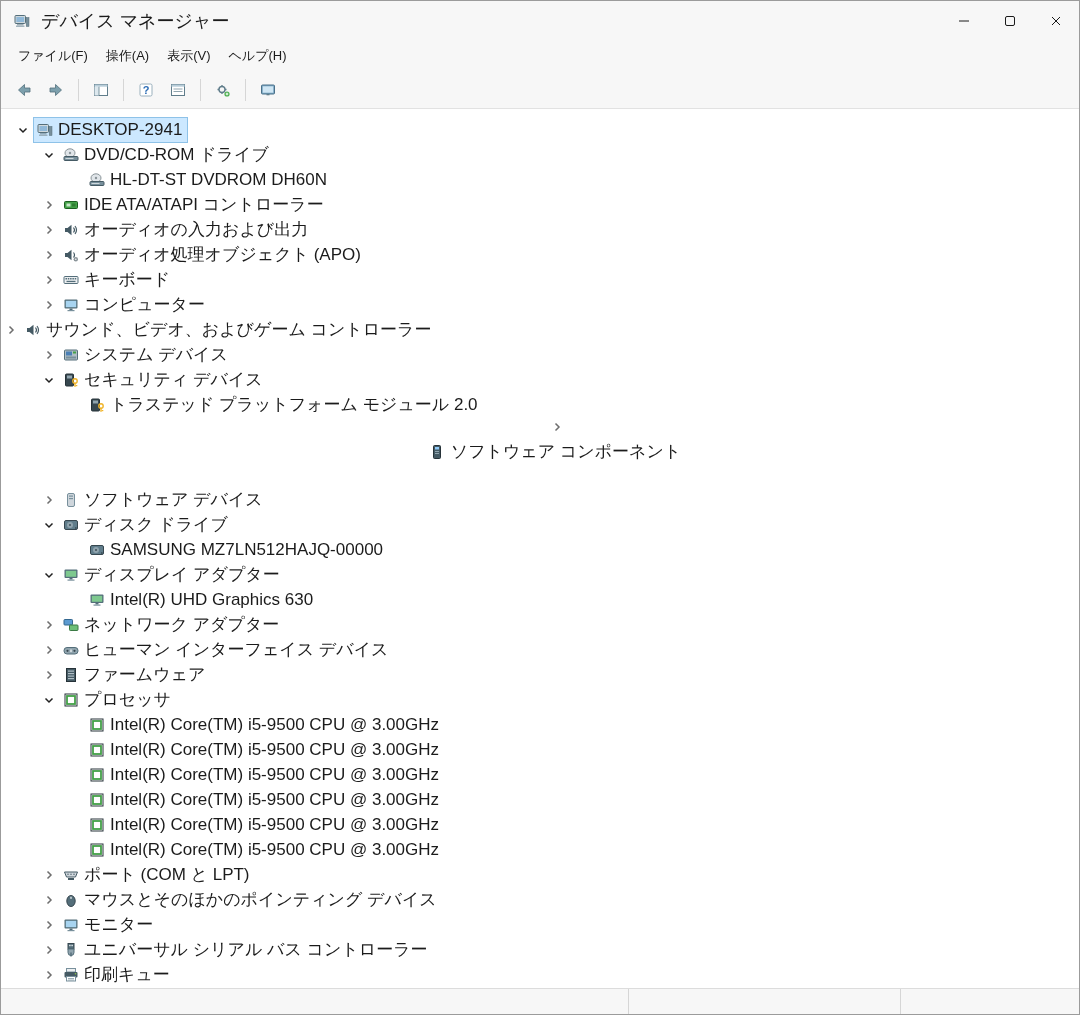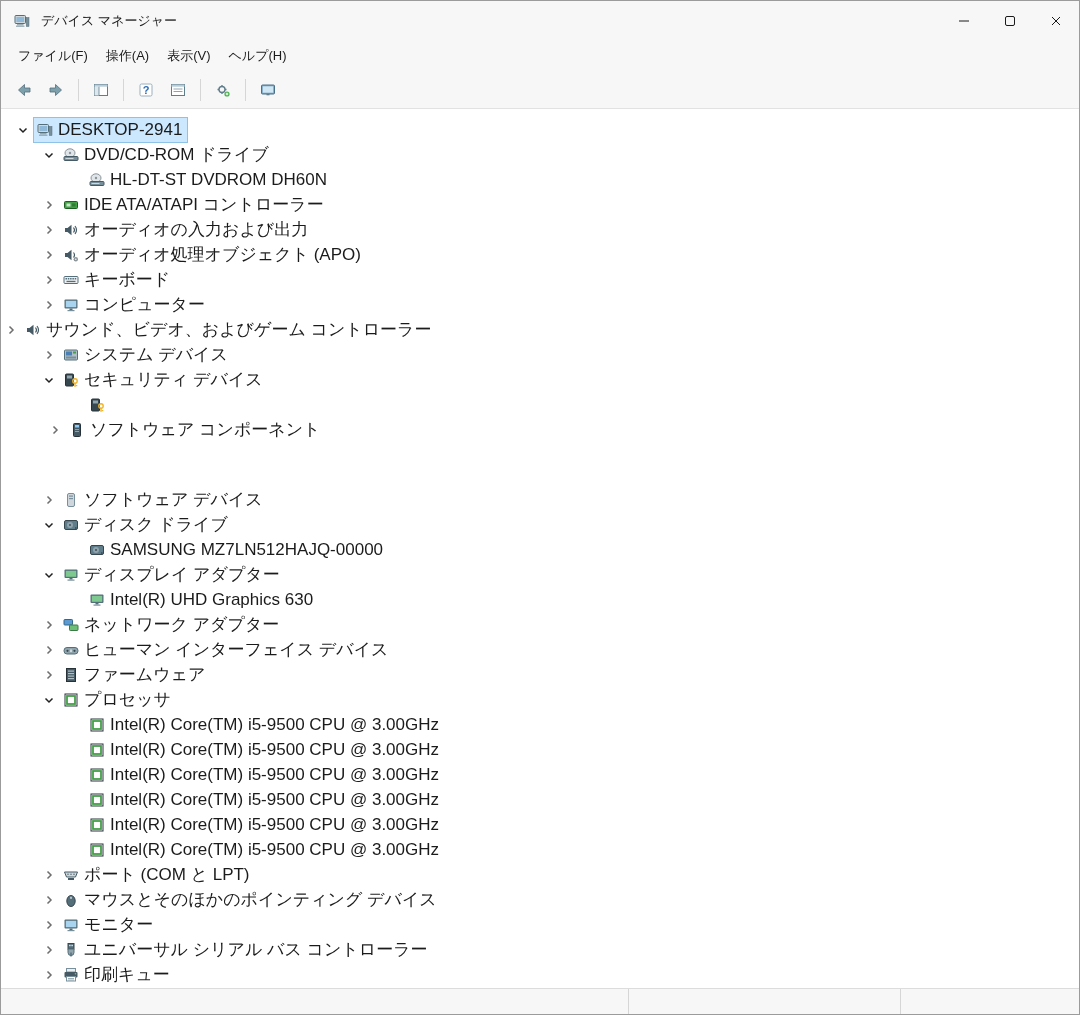--- a/index.html
+++ b/index.html
@@ -1,21 +1,21 @@
 <!DOCTYPE html>
 <html><head>
 <meta charset="utf-8">
 <style>
   *{box-sizing:border-box;margin:0;padding:0}
   html,body{width:1080px;height:1015px}
   body{font-family:"Liberation Sans","DejaVu Sans",sans-serif;background:#fff;color:#1b1b1b}
   .window{width:1080px;height:1015px;border:1px solid #9b9b9b;display:flex;flex-direction:column;background:#fff}
   .titlebar{flex:0 0 40px;background:#f7f7f7;display:flex;align-items:center}
   .app-icon{margin-left:12px;width:18px;height:18px;display:inline-flex;align-items:center;justify-content:center}
-  .title{margin-left:10px;font-size:13px}
+  .title{margin-left:10px;font-size:18px}
   .controls{margin-left:auto;display:flex;height:100%}
   .ctrl{width:46px;height:100%;border:none;background:transparent;display:flex;align-items:center;justify-content:center;cursor:default}
   .menubar{flex:0 0 30px;background:#f7f7f7;display:flex;align-items:center;padding-left:8px}
   .menu-item{font-size:13px;padding:5px 9px;cursor:default}
   .toolbar{flex:0 0 38px;background:#f7f7f7;border-bottom:1px solid #e2e2e2;display:flex;align-items:center;padding-left:8px;gap:2px}
   .tb-btn{width:30px;height:28px;display:flex;align-items:center;justify-content:center;background:transparent;border:none}
   .tb-sep{width:1px;height:22px;background:#d6d6d6;margin:0 5px}
   .tree{flex:1 1 auto;background:#fff;padding-top:8px;overflow:hidden}
   .row{height:25px;display:flex;align-items:center;font-size:17px;white-space:nowrap}
   .expander{width:20px;height:25px;display:inline-flex;align-items:center;justify-content:center;flex:0 0 20px}
@@ -353,23 +353,24 @@
         <span class="sel-wrap">
           <span class="icon">
             <svg width="16" height="16" viewBox="0 0 16 16">
               <rect x="2.5" y="2" width="8" height="12" rx="1" fill="#37474f" stroke="#263238"></rect>
               <rect x="4" y="3.5" width="5" height="3" fill="#90a4ae"></rect>
               <circle cx="12" cy="9" r="2.2" fill="none" stroke="#f0b429" stroke-width="1.4"></circle>
               <rect x="11.3" y="10.8" width="1.4" height="4" fill="#f0b429"></rect>
               <rect x="12.7" y="13" width="1.6" height="1.2" fill="#f0b429"></rect>
             </svg>
           </span>
-        </span>
-      </div>
-      <div class="row" style="padding-left: 44px;">
+          <span>トラステッド プラットフォーム モジュール 2.0</span>
+        </span>
+      </div>
+      <div class="row" style="padding-left: 33px; flex-direction: column;">
         <span class="expander">
           <svg width="16" height="16" viewBox="0 0 16 16">
             <path d="M6.5 4.5 L10 8 L6.5 11.5" fill="none" stroke="#6e6e6e" stroke-width="1.5"></path>
           </svg>
         </span>
         <span class="sel-wrap">
           <span class="icon">
             <svg width="16" height="16" viewBox="0 0 16 16">
               <rect x="4.5" y="1.5" width="7" height="13" rx="1" fill="#455a64" stroke="#263238"></rect>
               <rect x="6" y="3" width="4" height="2.5" fill="#90caf9"></rect>

